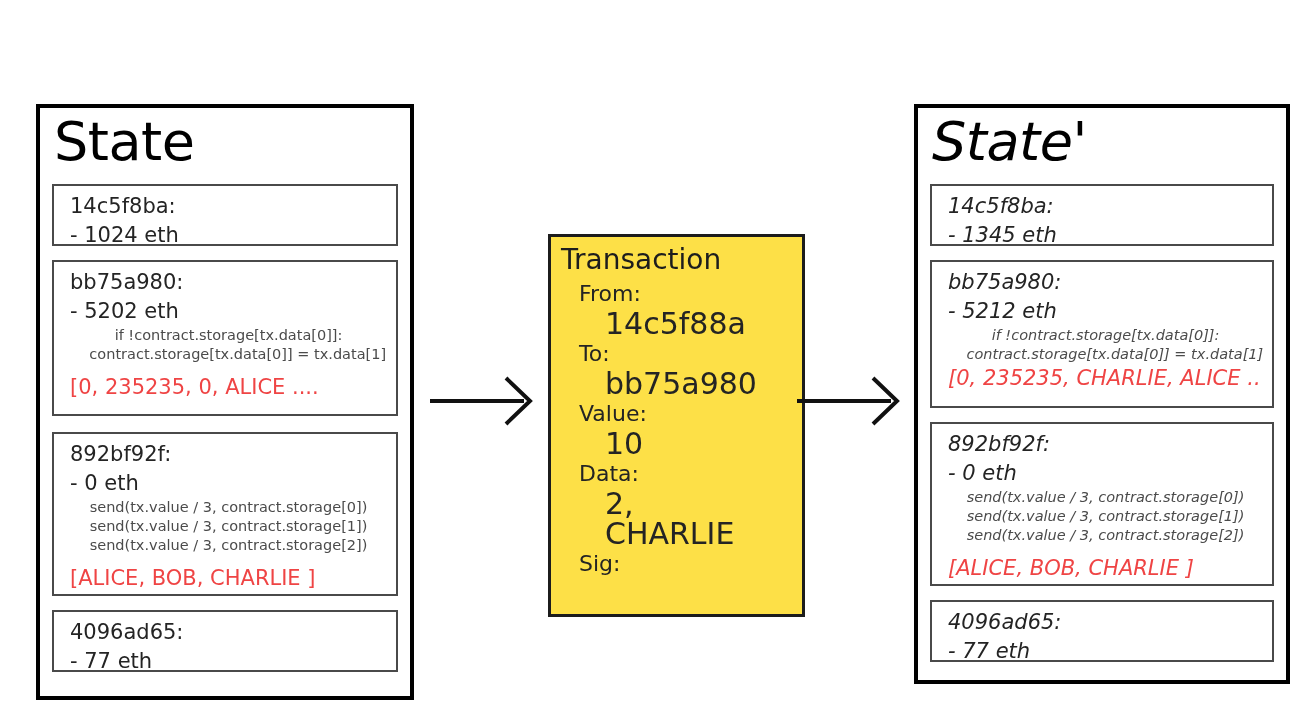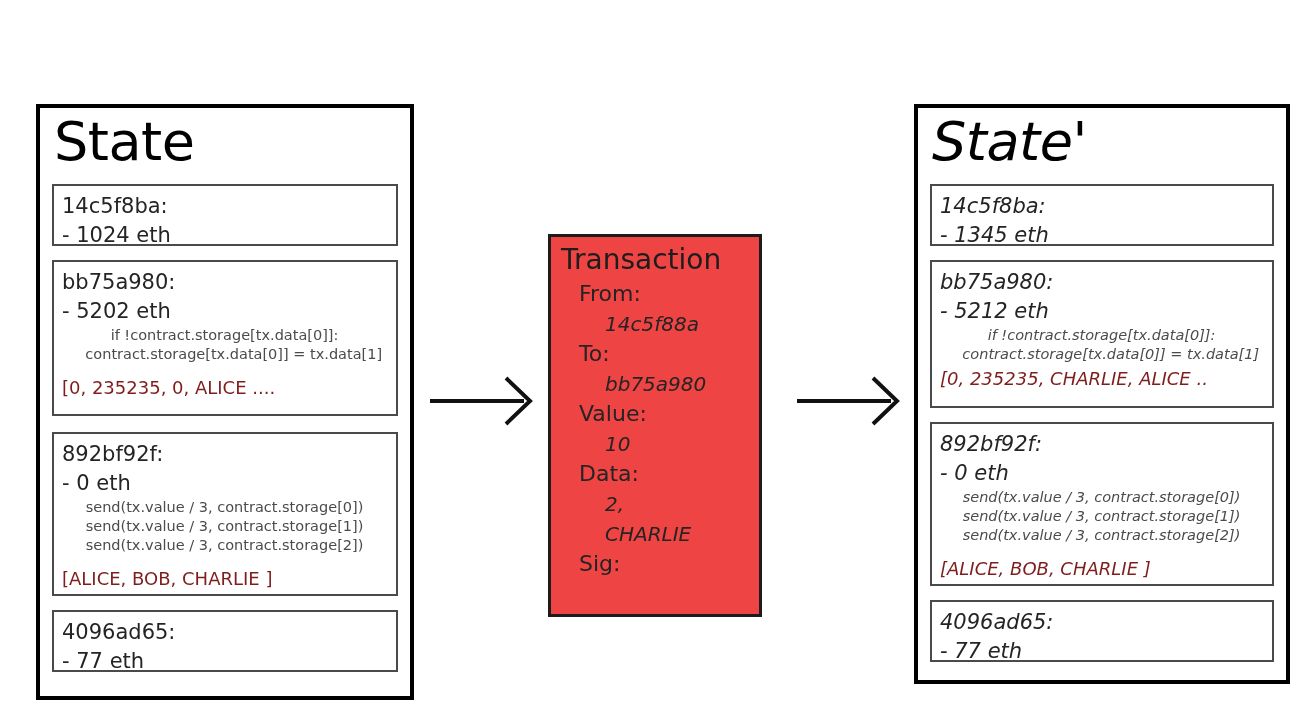--- a/index.html
+++ b/index.html
@@ -44,75 +44,74 @@
     color: #000000;
     white-space: nowrap;
   }
 
   
   .acct-box {
     position: absolute;
     box-sizing: border-box;
     border: 2px solid #4a4a4a;
     background: #ffffff;
-    padding: 6px 9px 7px 8px;
+    padding: 6px 9px 7px 16px;
   }
   .acct-line {
     font-size: 21px;
     line-height: 29px;
     color: #242424;
     white-space: nowrap;
   }
   .acct-code {
     font-size: 14.5px;
     line-height: 19px;
     color: #4b4b4b;
     white-space: pre;
     text-align: center;
   }
   .acct-arr {
-    font-size: 18px;
+    font-size: 21px;
     line-height: 29px;
-    color: #7f1d1d;
+    color: #ef4444;
     white-space: nowrap;
   }
   .spacer-sm { height: 9px; }
 
   
   #tx-box {
     position: absolute;
     left: 548px;
     top: 222px;
-    width: 214px;
+    width: 257px;
     height: 383px;
     box-sizing: border-box;
     border: 3px solid #1c1c1c;
-    background: #ef4444;
+    background: #fde047;
     padding: 4px 10px 0 10px;
   }
   #tx-title {
     font-size: 28px;
     line-height: 38px;
     color: #1d1d1d;
     white-space: nowrap;
   }
   .tx-key {
     font-size: 22px;
     line-height: 30px;
     color: #242424;
     padding-left: 18px;
     white-space: nowrap;
   }
   .tx-val {
-    font-size: 20px;
+    font-size: 30px;
     line-height: 30px;
     color: #242424;
     padding-left: 44px;
     white-space: nowrap;
-    font-style: italic;
   }
 
   
   .arrow { position: absolute; }
 </style>
 </head>
 <body>
 
 <div id="canvas">
 

